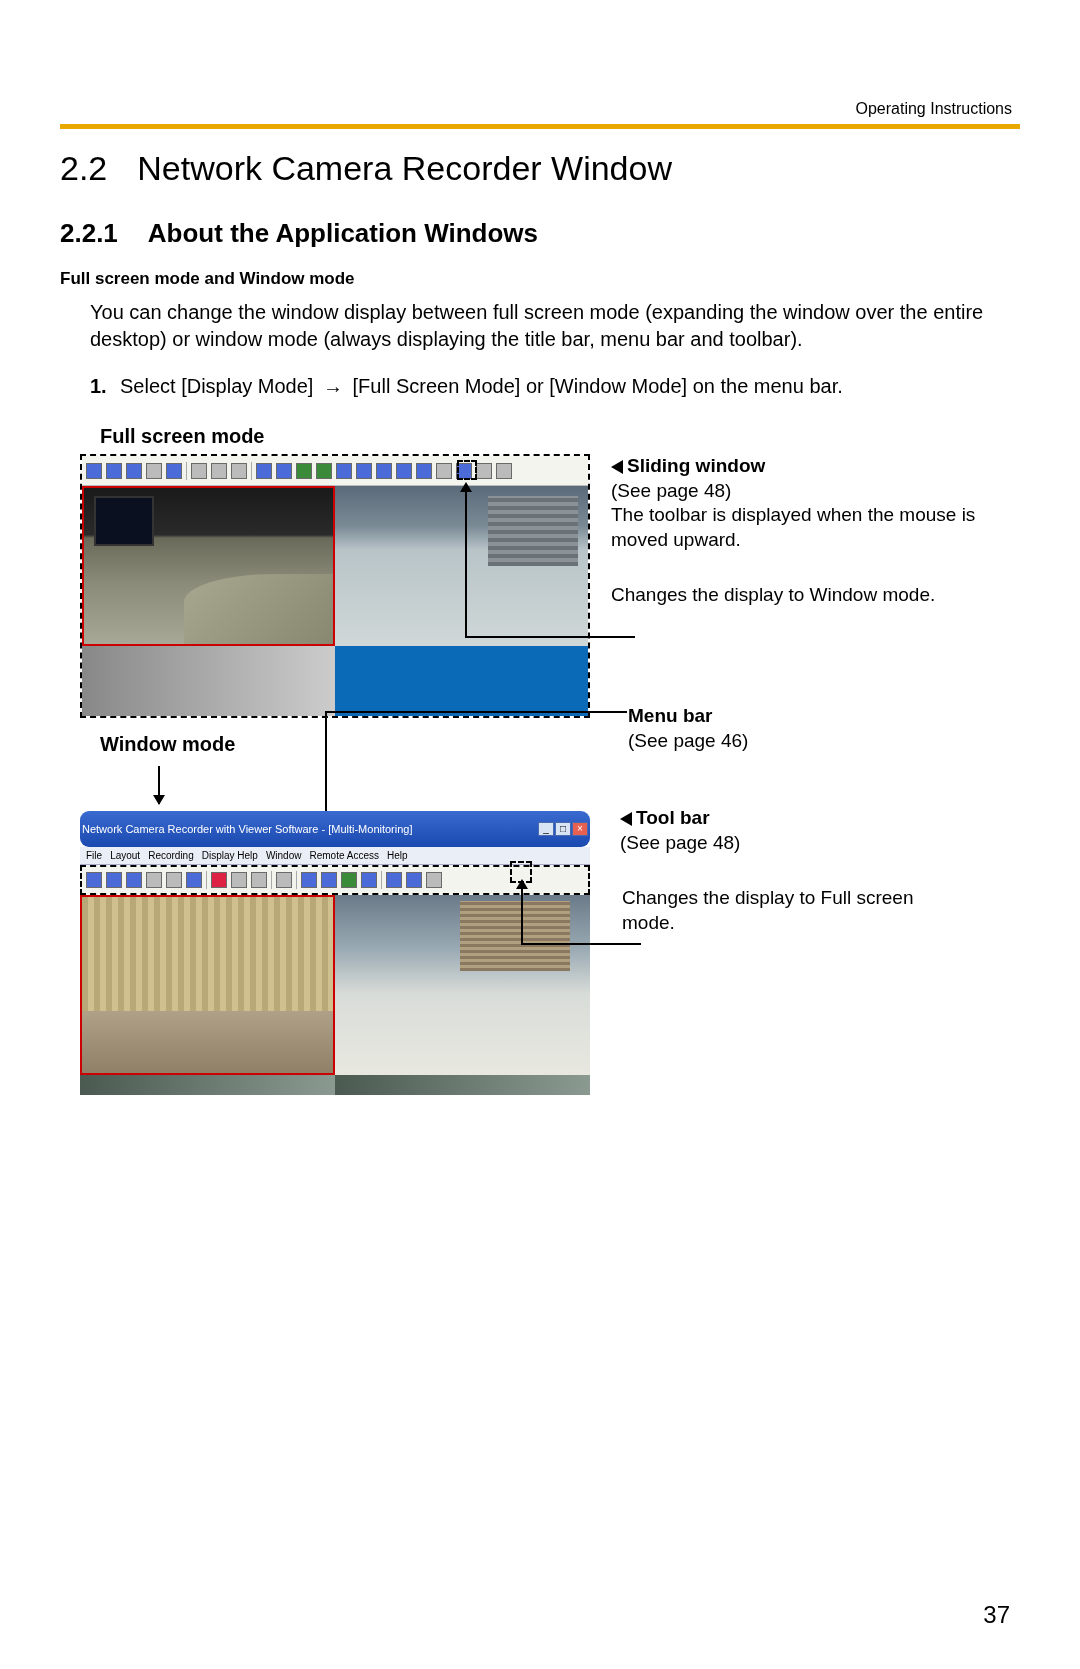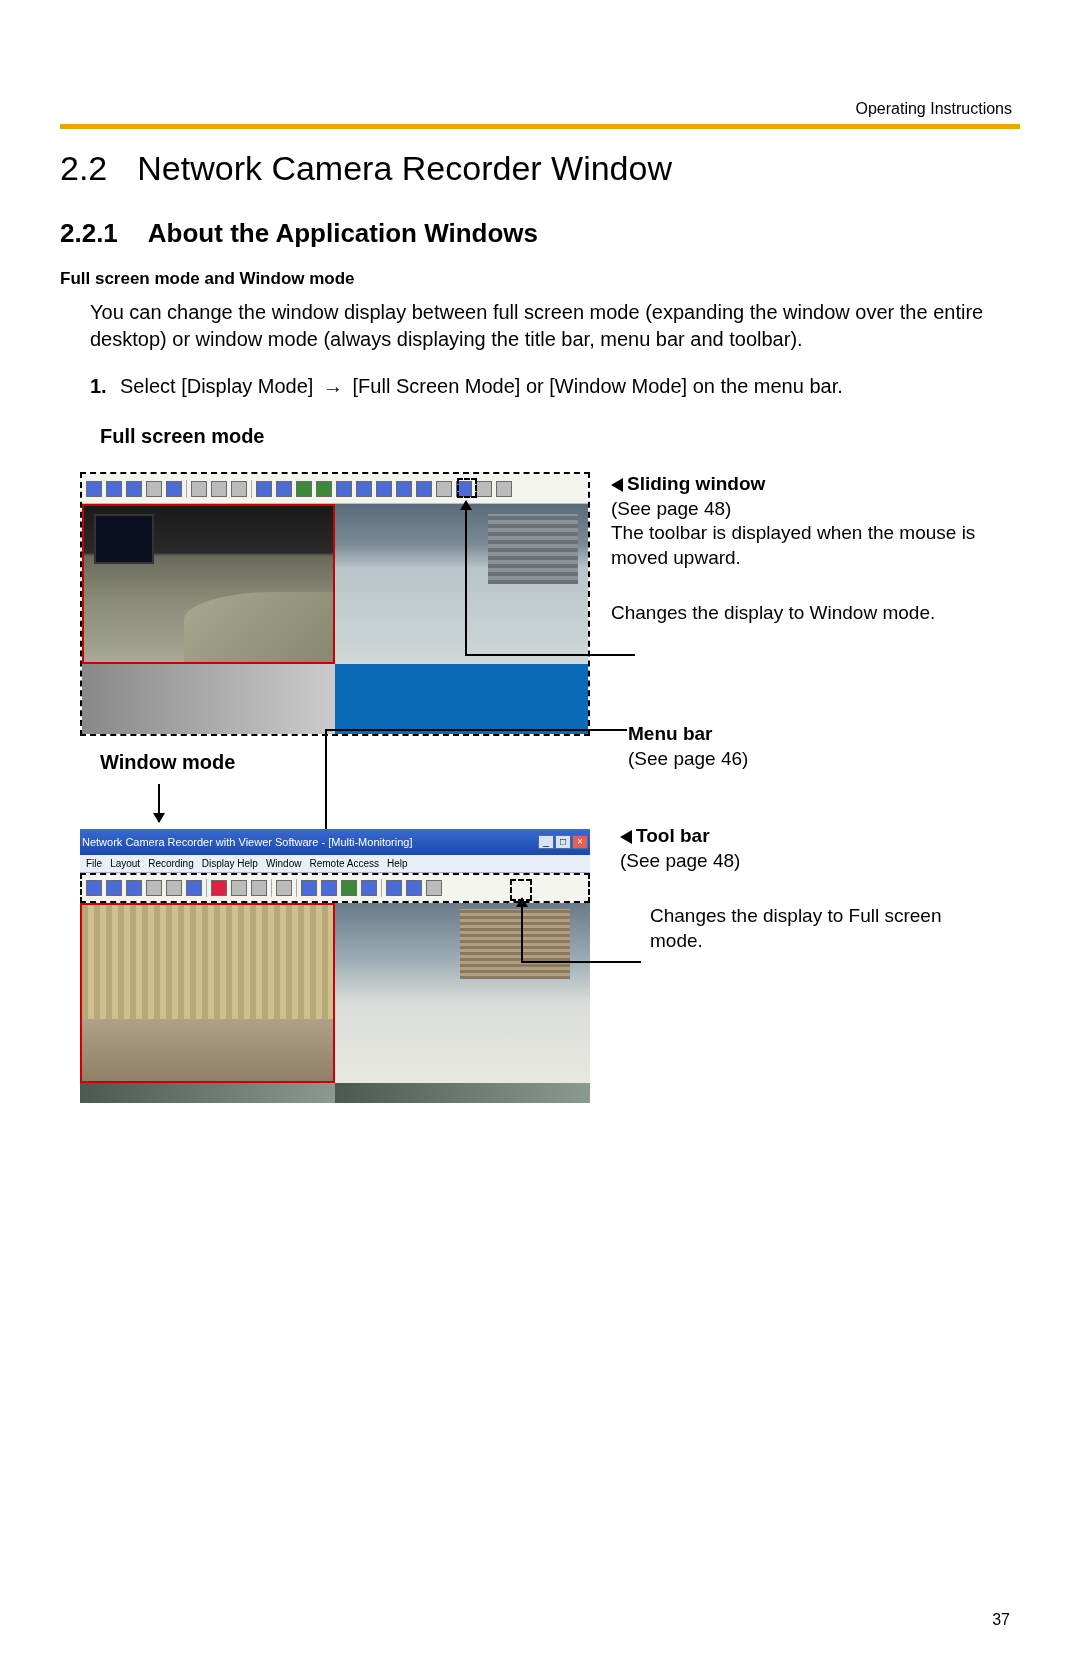--- a/index.html
+++ b/index.html
@@ -55,21 +55,21 @@
     margin-bottom: 25px;
     font-size: 20px;
     line-height: 1.35;
   }
   .step .step-num { font-weight: bold; width: 30px; flex-shrink:0; }
   .step .arrow-glyph { padding: 0 4px; }
   .caption {
     font-size: 20px;
     font-weight: bold;
     margin-left: 40px;
-    margin-bottom: 24px;
+    margin-bottom: 6px;
   }
   .caption2 {
     font-size: 20px;
     font-weight: bold;
     margin-left: 40px;
     margin-top: 15px;
     margin-bottom: 10px;
   }
   .figure-row {
     display: flex;
@@ -170,26 +170,27 @@
     content:''; position:absolute; bottom:-1px; left:-5px;
     border-left:6px solid transparent;
     border-right:6px solid transparent;
     border-top:10px solid #000;
   }
   .wm-figure {
     width: 510px;
     position: relative;
   }
   .wm-titlebar {
-    height: 26px;
+    height: 36px;
     background: linear-gradient(180deg,#3a6ad0,#1a4ab0);
     color:#fff;
     font-size: 11px;
     display:flex; align-items:center; justify-content:space-between;
     padding: 0 2px;
+    border-radius: 9px;
   }
   .wm-titlebar .winbtns { display:flex; gap:1px; }
   .wm-titlebar .wb { width:16px; height:14px; background:#d8e4f4; border:1px solid #4a6ab0; font-size:10px; color:#000; text-align:center; line-height:12px;}
   .wm-titlebar .wb.close { background:#e86050; color:#fff;}
   .wm-menubar {
     height: 18px;
     background:#eaeef6;
     font-size: 10px;
     display:flex; align-items:center; gap:8px;
     padding: 0 6px;
@@ -232,21 +233,21 @@
   .cam-strip > div { background: linear-gradient(90deg,#4a5a50,#8a9a90); }
   .wm-callout-icon {
     position:absolute; top:50px; left:430px; width:22px; height:22px;
     border:2px dashed #000;
   }
   .right-ann {
     position:absolute;
     font-size:19px; line-height:1.3;
   }
   .page-num {
-    position:absolute; bottom:40px; right:70px; font-size:16px;
+    position:absolute; bottom:40px; right:70px; font-size:24px;
   }
   
   .fs-leader1 { position:absolute; top:32px; left:385px; width:2px; height:150px; background:#000; }
   .fs-leader1b { position:absolute; top:182px; left:385px; width:170px; height:2px; background:#000; }
   .fs-arrowhead { position:absolute; top:28px; left:380px; width:0;height:0;
     border-left:6px solid transparent; border-right:6px solid transparent; border-bottom:10px solid #000;}
   
   .wm-leader1 { position:absolute; top:72px; left:441px; width:2px; height:60px; background:#000;}
   .wm-leader1b { position:absolute; top:132px; left:441px; width:120px; height:2px; background:#000;}
   .wm-arrowhead { position:absolute; top:68px; left:436px; width:0;height:0;
@@ -361,21 +362,21 @@
     </div>
 
     <div class="right-ann" style="left:548px; top:-62px;">
       <span class="ann-title">Menu bar</span><br>
       <span>(See page 46)</span>
     </div>
     <div class="right-ann" style="left:540px; top:40px;">
       <span class="h-arrow"></span><span class="ann-title">Tool bar</span><br>
       <span>(See page 48)</span>
     </div>
-    <div class="right-ann" style="left:570px; top:120px; width:300px;">
+    <div class="right-ann" style="left:542px; top:120px; width:300px;">
       <span>Changes the display to Full screen mode.</span>
     </div>
 
     <div class="wm-figure" style="position:relative;">
       <div class="wm-titlebar">
         <span>Network Camera Recorder with Viewer Software - [Multi-Monitoring]</span>
         <span class="winbtns">
           <span class="wb">_</span>
           <span class="wb">□</span>
           <span class="wb close">×</span>

